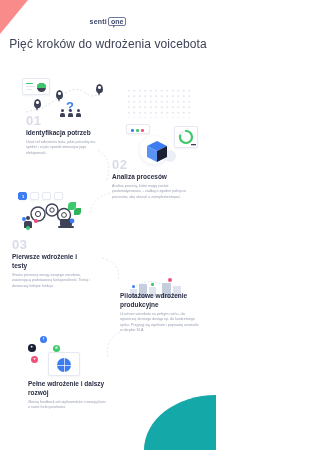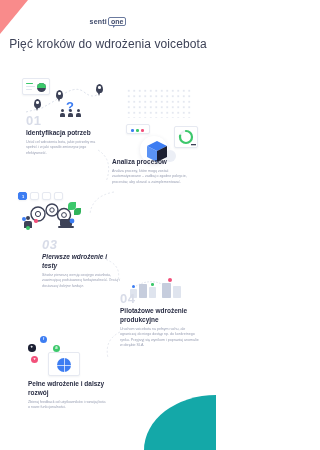--- a/index.html
+++ b/index.html
@@ -194,20 +194,21 @@
   <div class="cube-circle" style="left:18px; top:12px; width:28px; height:28px;"></div>
   <div class="dot" style="left:42px; top:26px; width:12px; height:12px; background:#eceff6;"></div>
   <svg style="position:absolute; left:24px; top:16px;" width="24" height="24">
     <polygon points="11,1 21,6 11,11 1,6" fill="#3d7df2"></polygon>
     <polygon points="1,6 11,11 11,22 1,17" fill="#5b93f5"></polygon>
     <polygon points="21,6 11,11 11,22 21,17" fill="#1b1f33"></polygon>
   </svg>
 </div>
 
 <div class="step" style="left:112px; top:158px; width:84px;">
+  <div class="step-num">02</div>
   <div class="step-title">Analiza procesów</div>
   <div class="step-body">Analiza procesy, które mogą zostać zautomatyzowane – zadbaj o zgodne pokrycie, procesów, aby ukrasić a zaimplementować.</div>
 </div>
 
 <svg class="connector" style="left:86px; top:190px;" width="30" height="26">
   <path d="M28 2 Q6 6 4 24" stroke="#dde1ea" stroke-width="0.8" fill="none" stroke-dasharray="2 2"></path>
 </svg>
 
 <div class="illus" style="position:absolute; left:14px; top:192px; width:86px; height:44px;">
   <div class="card" style="left:4px; top:0px; width:9px; height:8px; background:#3d7df2; border-color:#3d7df2;">
@@ -236,21 +237,21 @@
   <div class="dot" style="left:8px; top:25px; width:4px; height:4px; background:#3d7df2;"></div>
   <div class="dot" style="left:20px; top:27px; width:3.5px; height:3.5px; background:#f2507a;"></div>
   <div class="dot" style="left:12px; top:34px; width:4px; height:4px; background:#3cc86b;"></div>
   <svg style="position:absolute; left:44px; top:26px;" width="18" height="12">
     <rect x="2" y="1" width="12" height="7" rx="1" fill="#3d4257"></rect>
     <rect x="0" y="8" width="16" height="2" rx="1" fill="#3d4257"></rect>
     <circle cx="14" cy="3" r="2.4" fill="#3d7df2"></circle>
   </svg>
 </div>
 
-<div class="step" style="left:42px; top:238px; width:80px;font-style:italic;">
+<div class="step" style="left:12px; top:238px; width:80px;">
   <div class="step-num">03</div>
   <div class="step-title">Pierwsze wdrożenie i testy</div>
   <div class="step-body">Stwórz pierwszą wersję swojego voicebota, zawierającą podstawową funkcjonalność. Testuj i dostarczaj kolejne funkcje.</div>
 </div>
 
 <svg class="connector" style="left:100px; top:256px;" width="26" height="26">
   <path d="M2 2 Q22 8 18 24" stroke="#dde1ea" stroke-width="0.8" fill="none" stroke-dasharray="2 2"></path>
 </svg>
 
 <div class="illus" style="position:absolute; left:124px; top:278px; width:74px; height:20px;">
@@ -261,21 +262,20 @@
   <div class="bld-dark" style="left:15px; top:6px; width:8px; height:14px;"></div>
   <div class="bld" style="left:25px; top:9px; width:7px; height:11px;"></div>
   <div class="bld-dark" style="left:38px; top:5px; width:9px; height:15px;"></div>
   <div class="bld" style="left:49px; top:8px; width:8px; height:12px;"></div>
   <div class="dot" style="left:8px; top:7px; width:3px; height:3px; background:#3d7df2;"></div>
   <div class="dot" style="left:44px; top:0px; width:4px; height:4px; background:#f2507a;"></div>
   <div class="dot" style="left:27px; top:5px; width:2.6px; height:2.6px; background:#3cc86b;"></div>
 </div>
 
 <div class="step" style="left:120px; top:292px; width:80px;">
-  <div class="step-num">04</div>
   <div class="step-title">Pilotażowe wdrożenie produkcyjne</div>
   <div class="step-body">Uruchom voicebota na pełnym ruchu, ale ograniczaj do niego dostęp np. do konkretnego rynku. Przyjrzyj się wynikom i poprawiaj anomalie w obrębie SLA.</div>
 </div>
 
 <svg class="connector" style="left:100px; top:330px;" width="24" height="30">
   <path d="M20 2 Q4 10 8 28" stroke="#dde1ea" stroke-width="0.8" fill="none" stroke-dasharray="2 2"></path>
 </svg>
 
 <div class="illus" style="position:absolute; left:22px; top:336px; width:80px; height:40px;">
   <div class="icon-circle" style="left:18px; top:0px; width:7px; height:7px; background:#3d7df2;">

